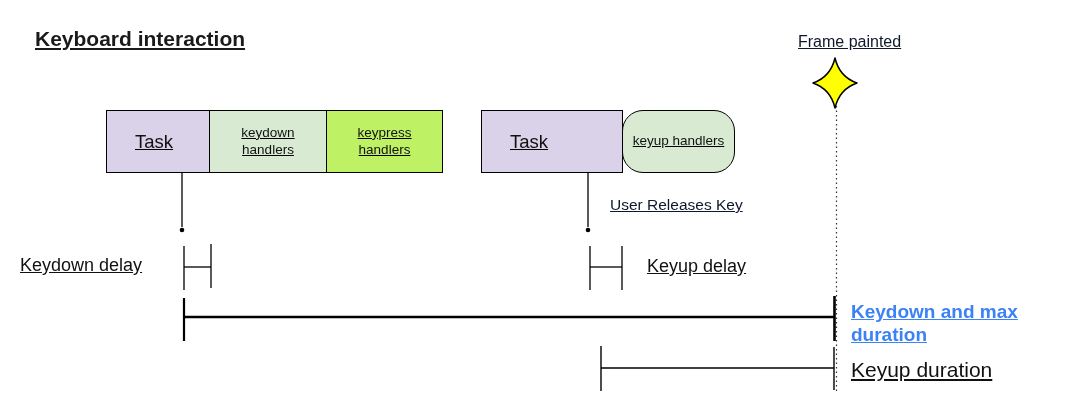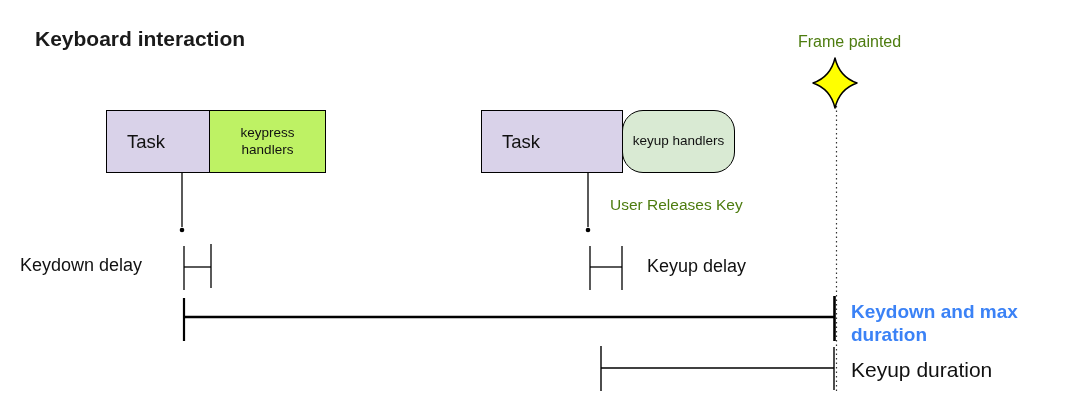--- a/index.html
+++ b/index.html
@@ -8,31 +8,31 @@
     background: #ffffff;
     font-family: "Liberation Sans", "DejaVu Sans", sans-serif;
   }
   .canvas {
     position: relative;
     width: 1080px;
     height: 420px;
     background: #ffffff;
     overflow: hidden;
   }
-  .abs { position: absolute; }
+  .abs { position: absolute; text-decoration: underline; }
   .title {
     left: 35px; top: 27px;
     font-size: 21px;
     font-weight: bold;
     color: #1a1a1a;
     white-space: nowrap;
   }
   .small-label {
     font-size: 15.5px;
-    color: #4d7c0f;
+    color: #0f172a;
     white-space: nowrap;
   }
   .mid-label {
     font-size: 18px;
     color: #111111;
     white-space: nowrap;
   }
   .bold-label {
     font-size: 19px;
     font-weight: bold;
@@ -46,21 +46,21 @@
   }
   .cell {
     box-sizing: border-box;
     border: 1px solid #000000;
     display: flex;
     align-items: center;
     height: 63px;
   }
   .cell + .cell { margin-left: -1px; }
   .task-cell {
-    padding-left: 20px;
+    padding-left: 28px;
     font-size: 18.5px;
     color: #111111;
   }
   .handler-cell {
     justify-content: center;
     text-align: center;
     font-size: 13.5px;
     color: #111111;
     line-height: 1.25;
   }
@@ -122,20 +122,23 @@
       <line x1="601" y1="346" x2="601" y2="391" stroke="#000000" stroke-width="1.4"></line>
       <line x1="601" y1="368" x2="834" y2="368" stroke="#000000" stroke-width="1.4"></line>
       <line x1="834" y1="347" x2="834" y2="390" stroke="#000000" stroke-width="1.4"></line>
     </g>
   </svg>
 
   <div class="abs bar-group" style="left:106px;">
     <div class="cell task-cell" style="width: 104px; background-color: rgb(217, 210, 233);">
       <span>Task</span>
     </div>
+    <div class="cell handler-cell" style="width: 118px; background-color: rgb(217, 234, 211);">
+      <span class="wrap2">keydown handlers</span>
+    </div>
     <div class="cell handler-cell" style="width: 117px; background-color: #bef264;">
       <span class="wrap2">keypress handlers</span>
     </div>
   </div>
 
   <div class="abs bar-group" style="left:481px;">
     <div class="cell task-cell" style="width: 142px; background-color: rgb(217, 210, 233);">
       <span>Task</span>
     </div>
     <div class="cell handler-cell" style="width: 113px; background-color: rgb(217, 234, 211); border-radius: 21px;">

